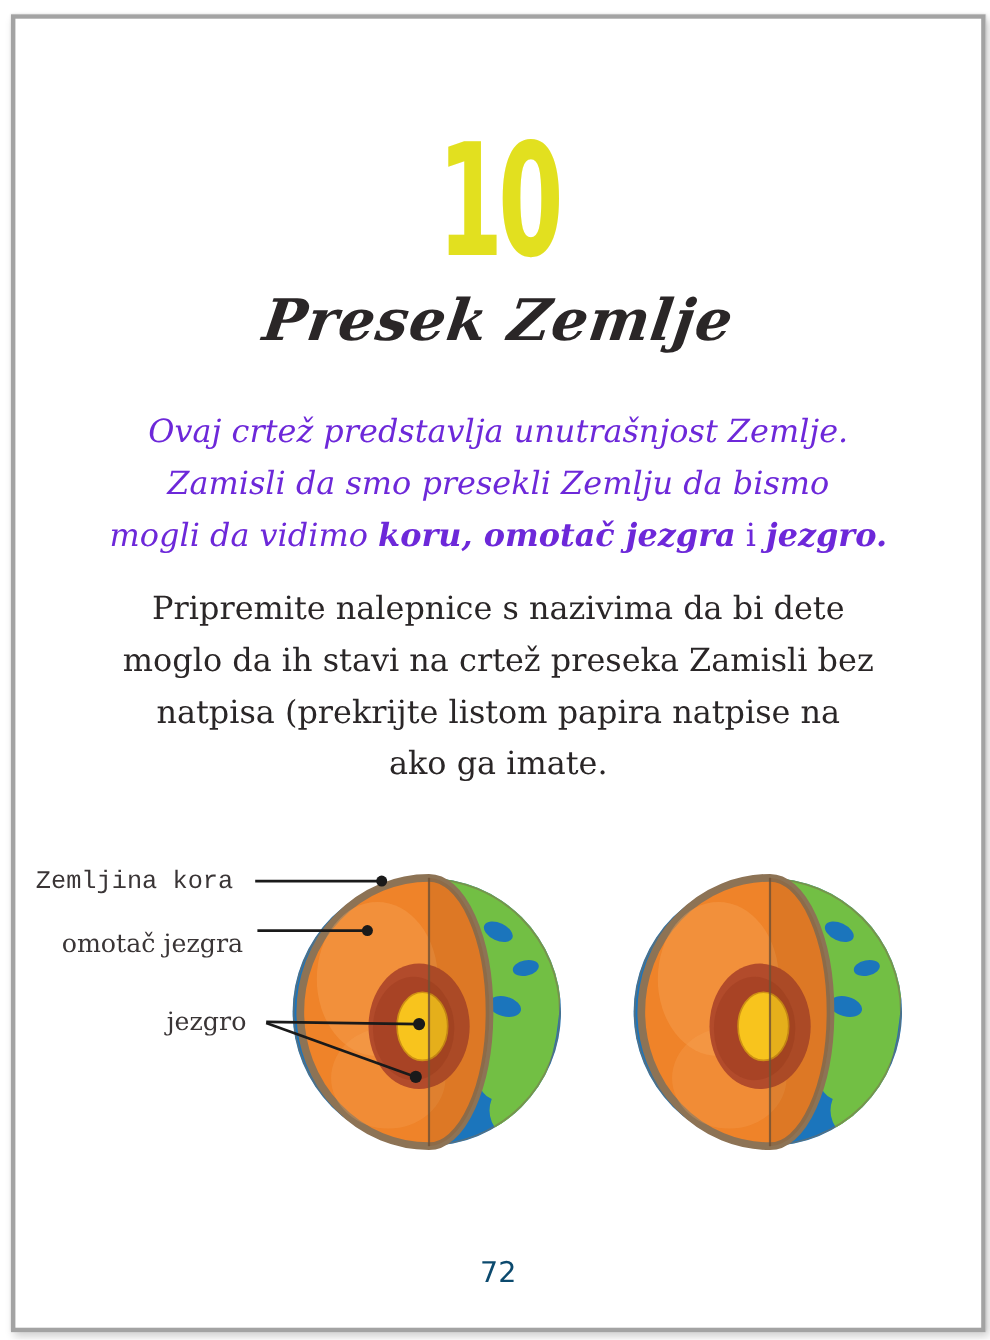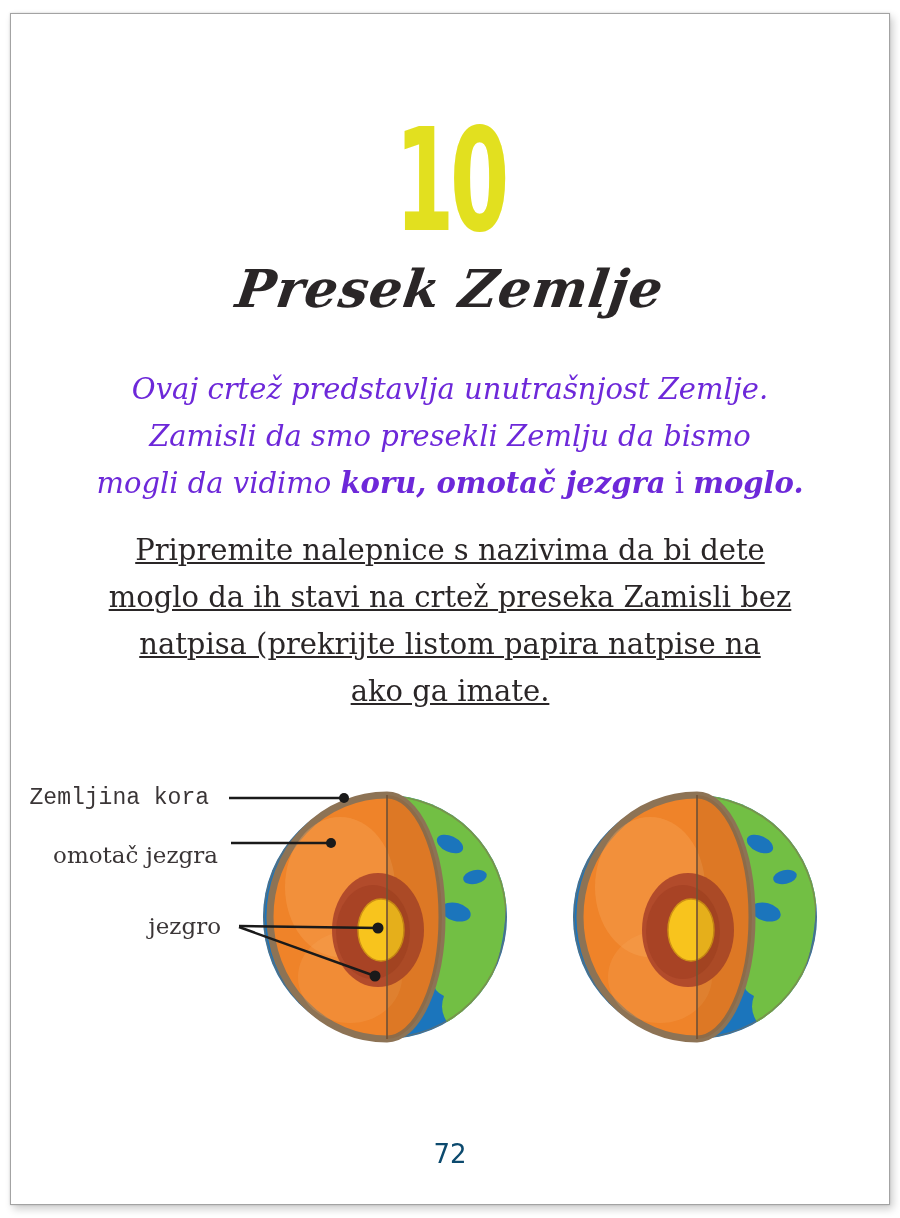--- a/index.html
+++ b/index.html
@@ -1,40 +1,40 @@
 <!DOCTYPE html>
 <html><head>
 <meta charset="utf-8">
 <style>
   html,body{margin:0;padding:0;background:#ffffff;}
   body{position:relative;width:900px;height:1218px;overflow:hidden;
        font-family:"DejaVu Serif",serif;color:#231f20;}
 
   .sheet{position:absolute;left:10px;top:13px;width:878px;height:1190px;
-         background:#fff;border:1px solid #a3a3a3;
+         background:#fff;border:4px solid #a3a3a3;
          box-shadow:0 0 2px rgba(0,0,0,.15), 3px 4px 8px rgba(0,0,0,.20);}
 
   .chapter-num{position:absolute;top:96px;left:0;width:100%;text-align:center;
          font-family:"DejaVu Sans",sans-serif;font-weight:bold;
          font-size:142px;line-height:1;letter-spacing:-7px;
          transform:scaleX(.60);}
 
   .title{position:absolute;top:244px;left:0;width:100%;margin:0;text-align:center;
          font-family:"DejaVu Serif",serif;font-style:italic;font-weight:bold;
          font-size:52px;line-height:1.2;color:#2a2627;
          transform:skewX(-8deg);letter-spacing:1px;}
 
   .intro{position:absolute;top:352px;left:0;width:100%;text-align:center;
          font-style:italic;font-size:29px;line-height:47px;color:#6d28d9;}
   .intro .mixed{white-space:pre-wrap;}
   .intro strong{font-weight:bold;}
   .up{font-style:normal;}
 
   .instr{position:absolute;top:513px;left:0;width:100%;text-align:center;
-         font-size:29px;line-height:47px;color:#2a2627;text-decoration:underline;}
+         font-size:29px;line-height:47px;color:#2a2627;}
 
   .diagram{position:absolute;left:0;top:735px;width:878px;height:370px;}
   .earth{position:absolute;width:270px;height:270px;}
   .earth.e1{left:239px;top:33px;}
   .earth.e2{left:549px;top:33px;}
 
   .layer-label{position:absolute;font-family:"DejaVu Serif",serif;
          font-size:23px;line-height:28px;color:#3a3536;text-align:right;}
   .lab-crust {right:680px;top:35px;font-family:Liberation Mono, monospace;}
   .lab-mantle{right:671px;top:92px;}
@@ -50,21 +50,21 @@
 
 <div class="sheet">
 
   <div class="chapter-num" style="color: rgb(226, 224, 31);">10</div>
 
   <h1 class="title">Presek Zemlje</h1>
 
   <div class="intro">
     <div>Ovaj crtež predstavlja unutrašnjost Zemlje.</div>
     <div>Zamisli da smo presekli Zemlju da bismo</div>
-    <div class="mixed"><span>mogli da vidimo </span><strong>koru, omotač jezgra</strong><span class="up"> i </span><strong>moglo.</strong></div>
+    <div class="mixed"><span>mogli da vidimo </span><strong>koru, omotač jezgra</strong><span class="up"> i </span><strong>jezgro.</strong></div>
   </div>
 
   <div class="instr">
     <div>Pripremite nalepnice s nazivima da bi dete</div>
     <div>moglo da ih stavi na crtež preseka Zamisli bez</div>
     <div>natpisa (prekrijte listom papira natpise na</div>
     <div>ako ga imate.</div>
   </div>
 
   <div class="diagram">

